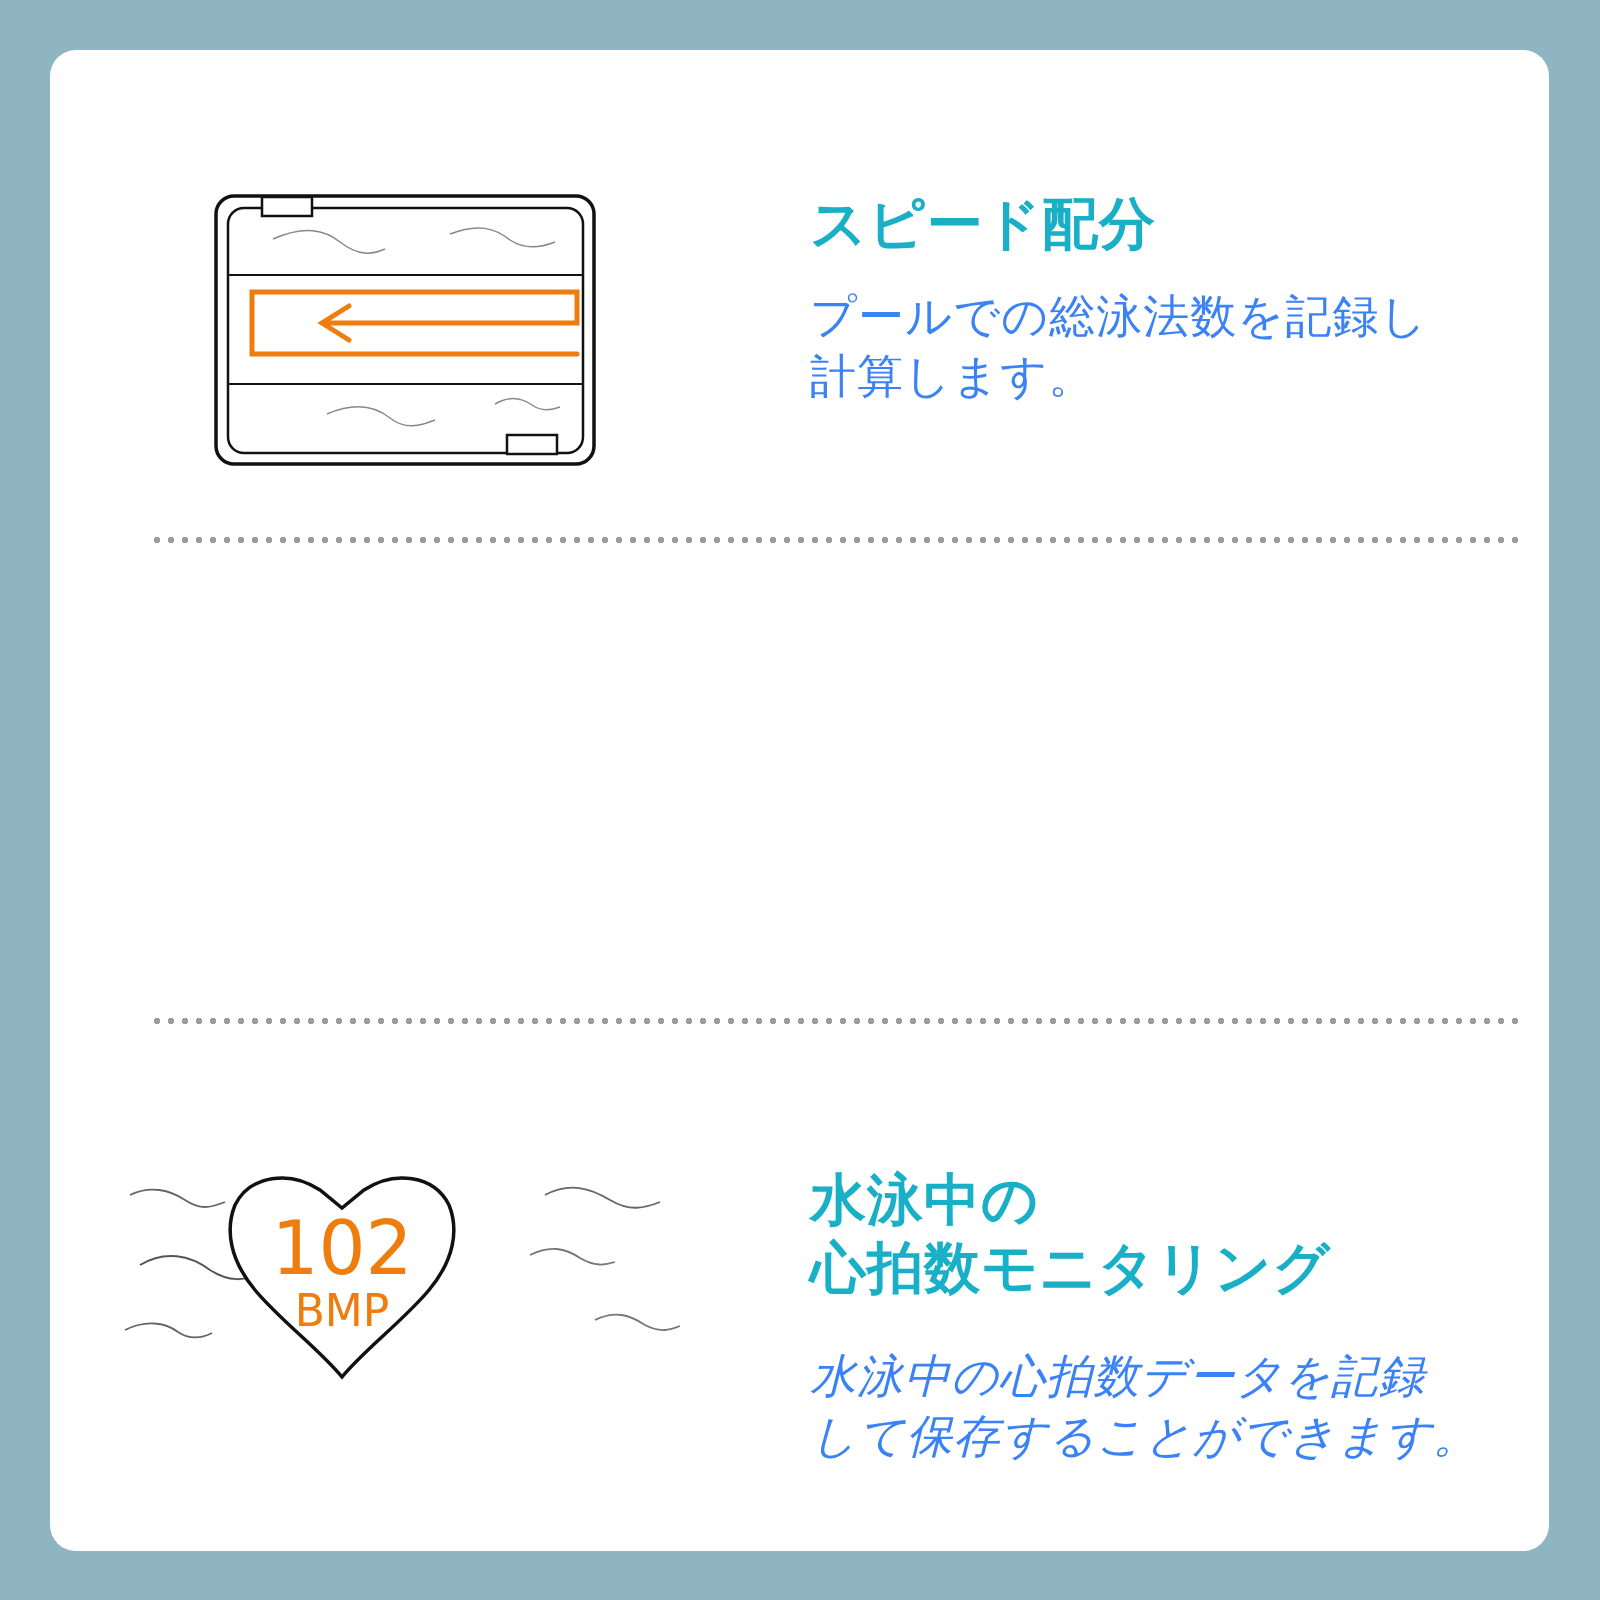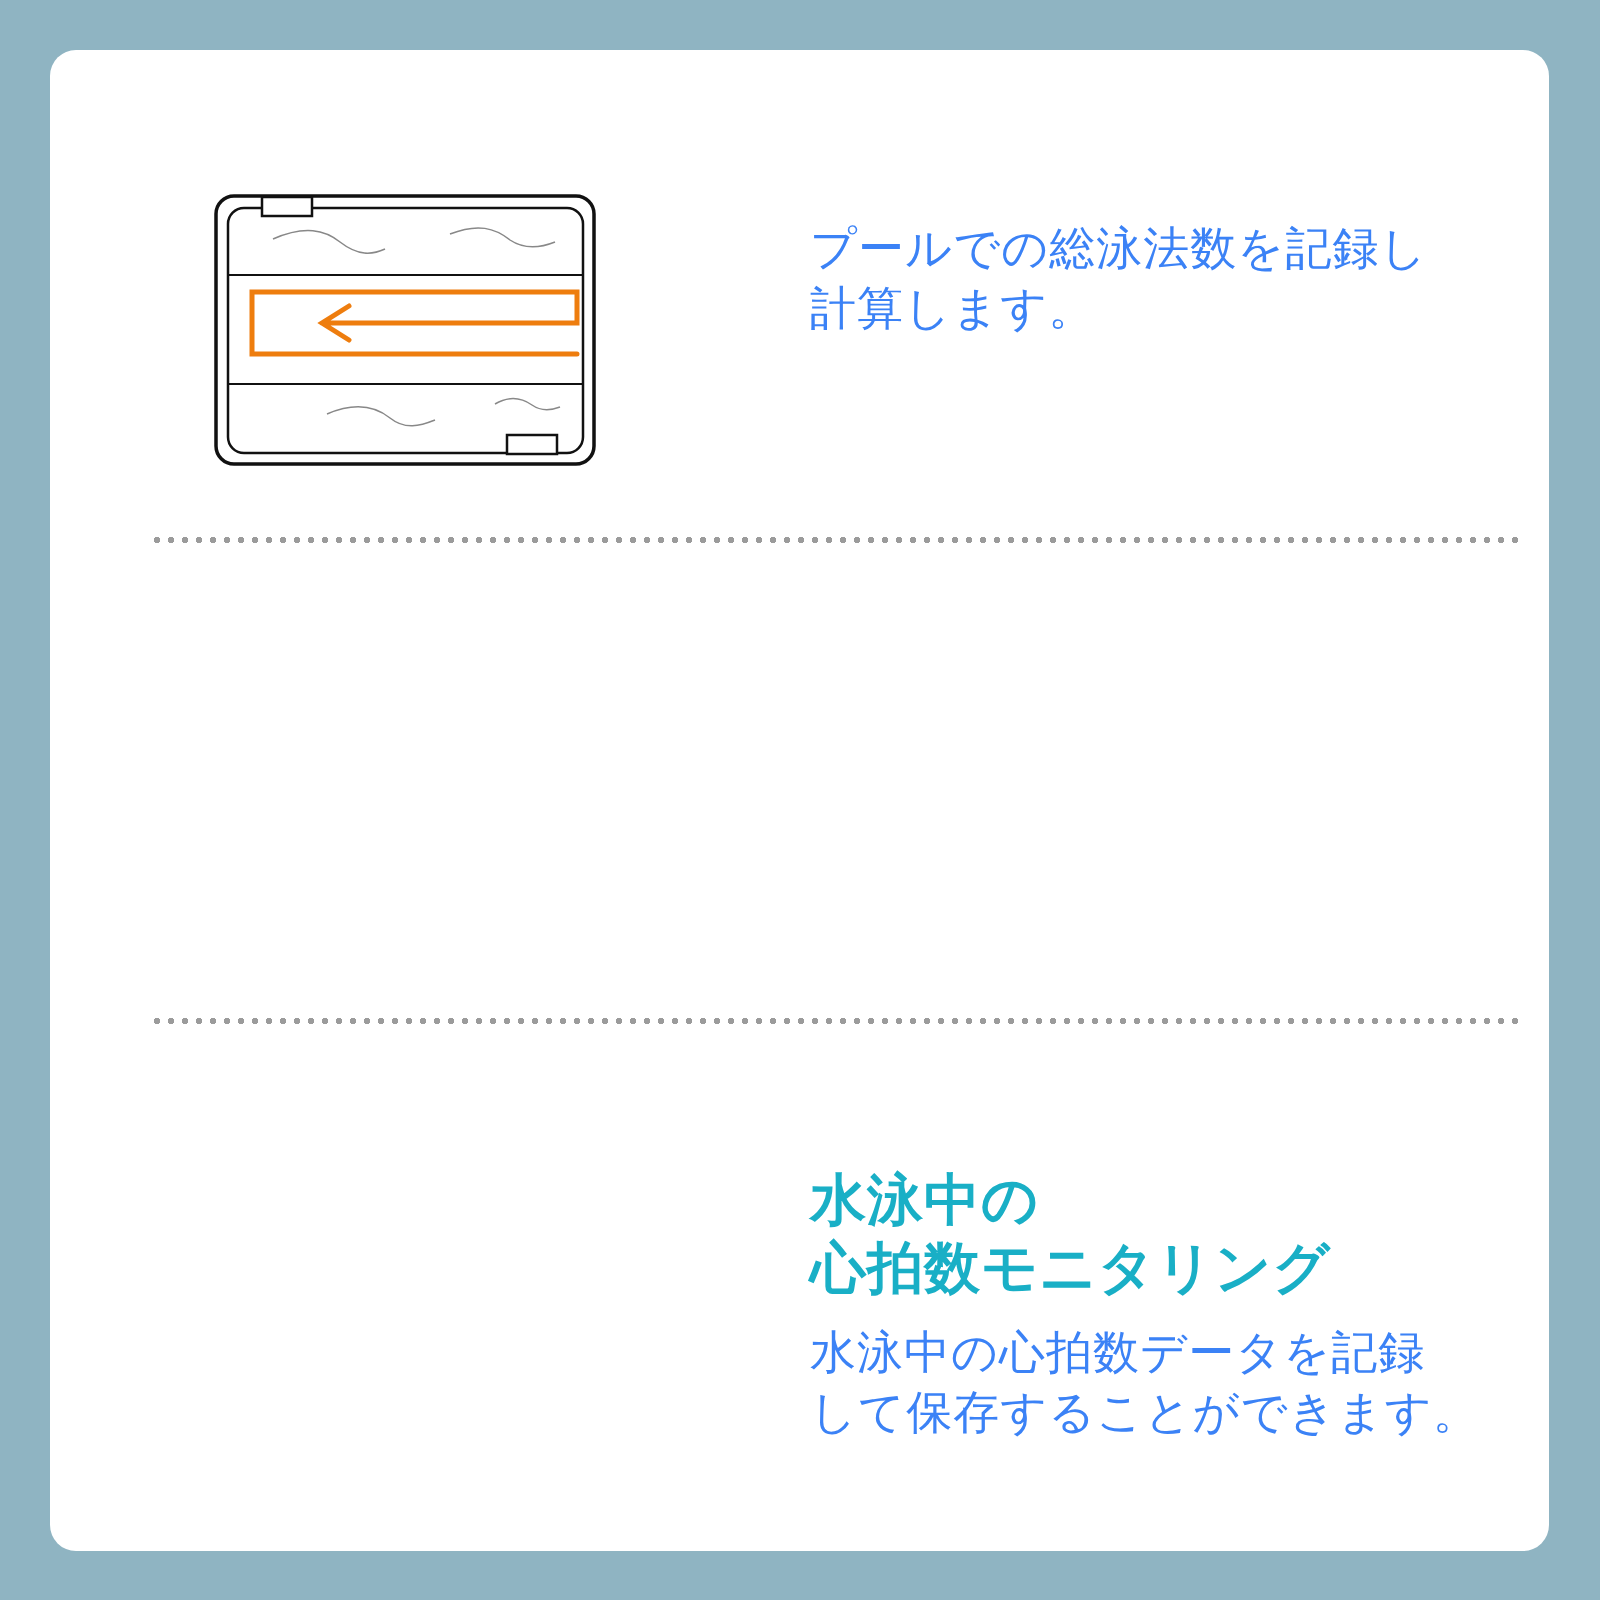--- a/index.html
+++ b/index.html
@@ -29,32 +29,48 @@
       <rect x="297" y="245" width="50" height="19" fill="#fff" stroke="#111" stroke-width="2.5"></rect>
       <line x1="18" y1="85" x2="373" y2="85" stroke="#111" stroke-width="2"></line>
       <line x1="18" y1="194" x2="373" y2="194" stroke="#111" stroke-width="2"></line>
       <path d="M63 49 C95 35,115 40,130 52 C148 66,162 65,175 59" fill="none" stroke="#888" stroke-width="1.5"></path>
       <path d="M240 44 C268 33,285 38,300 50 C315 60,330 58,345 52" fill="none" stroke="#888" stroke-width="1.5"></path>
       <path d="M117 224 C145 212,165 216,180 228 C195 240,210 236,225 230" fill="none" stroke="#888" stroke-width="1.5"></path>
       <path d="M285 214 C300 205,312 208,322 215 C332 222,342 220,350 217" fill="none" stroke="#888" stroke-width="1.5"></path>
       <path d="M367 164 L42 164 L42 102 L367 102 L367 133 L112 133 M139 116 L112 133 L139 150" fill="none" stroke="#ee7d0e" stroke-width="5" stroke-linecap="round" stroke-linejoin="miter"></path>
     </svg>
     <div class="text" style="top:140px;">
+      <h2 class="title">スピード配分</h2>
       <p class="desc" style="margin-top:28px;">プールでの総泳法数を記録し
 計算します。</p>
     </div>
   </div>
 
   <div class="divider" style="top:486px;"></div>
 
 
   <div class="divider" style="top:967px;"></div>
 
   <div class="section" style="top:970px;height:530px;">
+    <div class="illus" style="left:60px;top:150px;width:600px;height:240px;">
+      <svg width="600" height="240" viewBox="0 0 600 240" style="position:absolute;left:0;top:0;">
+        <path d="M20 25 C40 15,60 20,75 30 C90 40,100 38,115 32" fill="none" stroke="#666" stroke-width="1.8"></path>
+        <path d="M30 95 C55 80,80 85,100 100 C120 113,135 110,150 104" fill="none" stroke="#555" stroke-width="2"></path>
+        <path d="M15 160 C35 150,55 152,68 162 C80 170,92 168,102 163" fill="none" stroke="#666" stroke-width="1.8"></path>
+        <path d="M435 25 C460 12,480 18,500 30 C520 42,535 38,550 32" fill="none" stroke="#666" stroke-width="1.8"></path>
+        <path d="M420 85 C440 75,455 78,470 88 C485 97,495 95,505 92" fill="none" stroke="#777" stroke-width="1.8"></path>
+        <path d="M485 150 C505 140,520 145,535 155 C550 163,560 160,570 156" fill="none" stroke="#777" stroke-width="1.8"></path>
+        <path d="M312 227 C290 200,250 170,225 140 C200 110,195 80,205 55 C220 25,260 20,290 40 L312 58 L334 40 C364 20,404 25,419 55 C429 80,424 110,399 140 C374 170,334 200,312 227 Z" fill="#fff" stroke="#111" stroke-width="3.5" transform="translate(-80,-20)"></path>
+      </svg>
+      <div style="position:absolute;left:142px;top:0;width:180px;height:240px;">
+        <div class="bpm-num" style="top:38px;font-size:74px;line-height:80px;">102</div>
+        <div class="bpm-num" style="top:116px;font-size:44px;line-height:50px;">BMP</div>
+      </div>
+    </div>
     <div class="text" style="top:146px;">
       <h2 class="title">水泳中の
 心拍数モニタリング</h2>
-      <p class="desc" style="margin-top:20px;">水泳中の心拍数データを記録
+      <p class="desc" style="margin-top:44px;font-style:italic;">水泳中の心拍数データを記録
 して保存することができます。</p>
     </div>
   </div>
 
 </div>
 
 </body></html>

